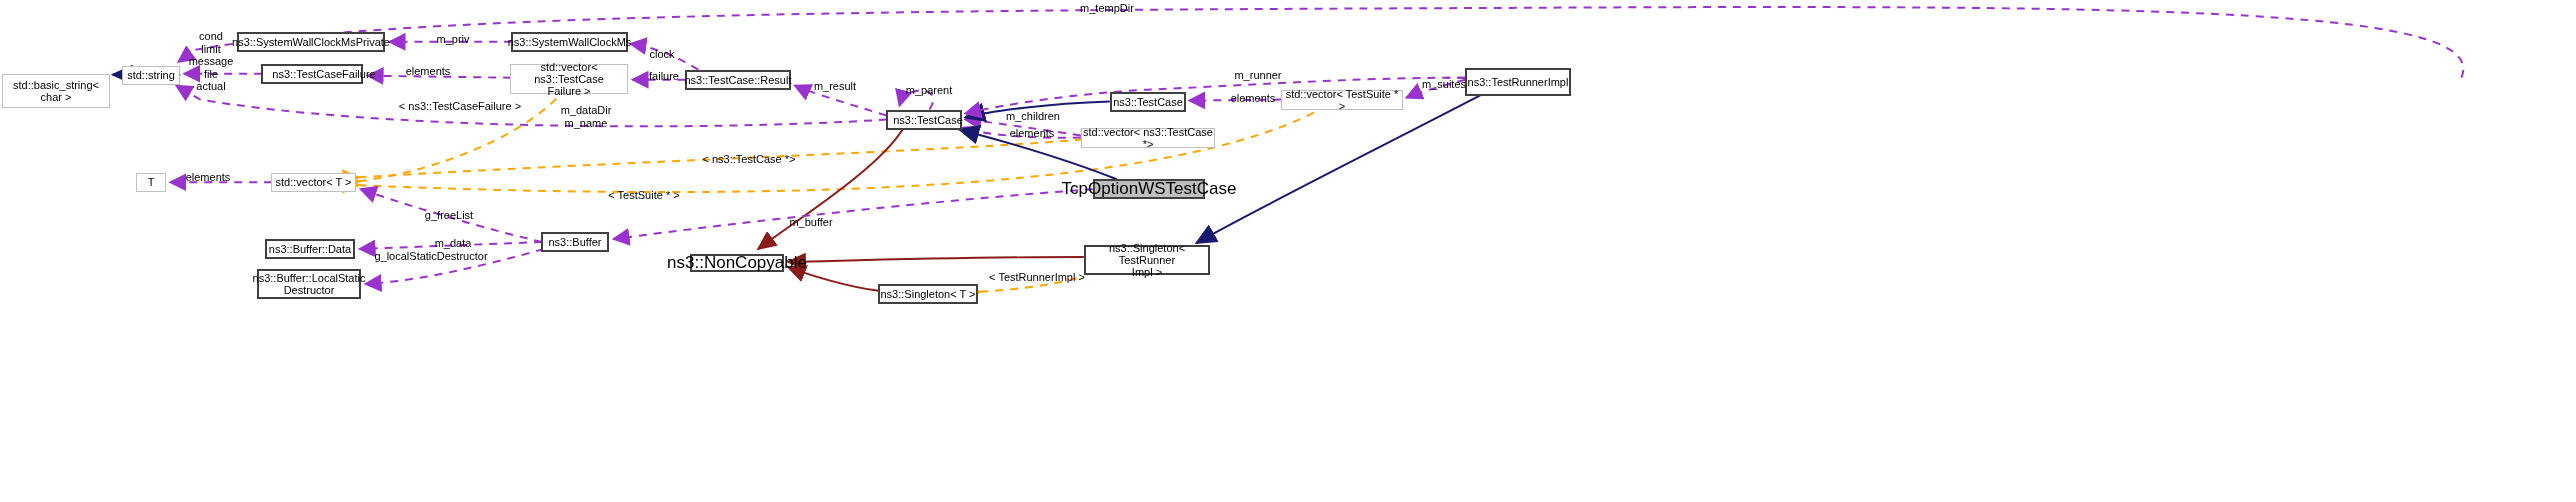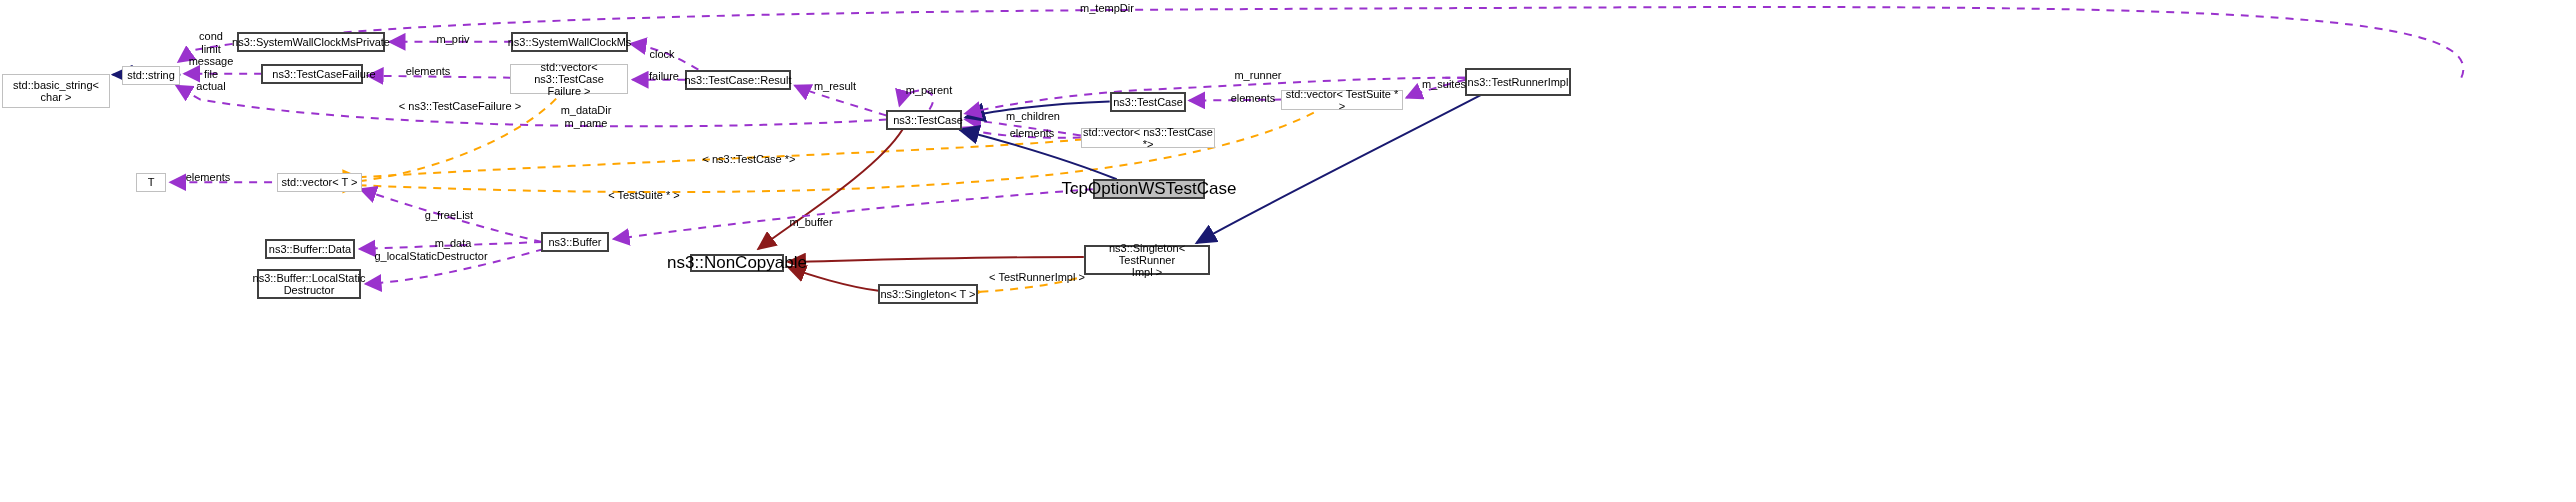--- a/index.html
+++ b/index.html
@@ -108,21 +108,21 @@
       <div class="node light" style="left: 510px; top: 64px; width: 118px; height: 30px; font-size: 11px;">std::vector&lt; ns3::TestCase
 Failure &gt;</div>
       <div class="node dark" style="left: 685px; top: 70px; width: 106px; height: 20px; font-size: 11px;">ns3::TestCase::Result</div>
       <div class="node dark" style="left: 886px; top: 110px; width: 76px; height: 20px; font-size: 11px; padding-left: 8px;">ns3::TestCase</div>
       <div class="node light" style="left: 1081px; top: 128px; width: 134px; height: 20px; font-size: 11px;">std::vector&lt; ns3::TestCase *&gt;</div>
       <div class="node dark" style="left: 1110px; top: 92px; width: 76px; height: 20px; font-size: 11px;">ns3::TestCase</div>
       <div class="node light" style="left: 1281px; top: 90px; width: 122px; height: 20px; font-size: 11px;">std::vector&lt; TestSuite * &gt;</div>
       <div class="node dark" style="left: 1465px; top: 68px; width: 106px; height: 28px; font-size: 11px;">ns3::TestRunnerImpl</div>
       <div class="node focus" style="left: 1093px; top: 179px; width: 112px; height: 20px; font-size: 17px;">TcpOptionWSTestCase</div>
       <div class="node light" style="left: 136px; top: 173px; width: 30px; height: 19px; font-size: 11px;">T</div>
-      <div class="node light" style="left: 271px; top: 173px; width: 85px; height: 19px; font-size: 11px; margin-left: 6px;">std::vector&lt; T &gt;</div>
+      <div class="node light" style="left: 271px; top: 173px; width: 85px; height: 19px; font-size: 11px;">std::vector&lt; T &gt;</div>
       <div class="node dark" style="left: 265px; top: 239px; width: 90px; height: 20px; font-size: 11px;">ns3::Buffer::Data</div>
       <div class="node dark" style="left: 257px; top: 269px; width: 104px; height: 30px; font-size: 11px;">ns3::Buffer::LocalStatic
 Destructor</div>
       <div class="node dark" style="left: 541px; top: 232px; width: 68px; height: 20px; font-size: 11px;">ns3::Buffer</div>
       <div class="node dark" style="left: 690px; top: 254px; width: 94px; height: 18px; font-size: 17px;">ns3::NonCopyable</div>
       <div class="node dark" style="left: 1084px; top: 245px; width: 126px; height: 30px; font-size: 11px;">ns3::Singleton&lt; TestRunner
 Impl &gt;</div>
       <div class="node dark" style="left: 878px; top: 284px; width: 100px; height: 20px; font-size: 11px; text-align: right;">ns3::Singleton&lt; T &gt;</div>
     </div>
   <div id="labels-layer">

